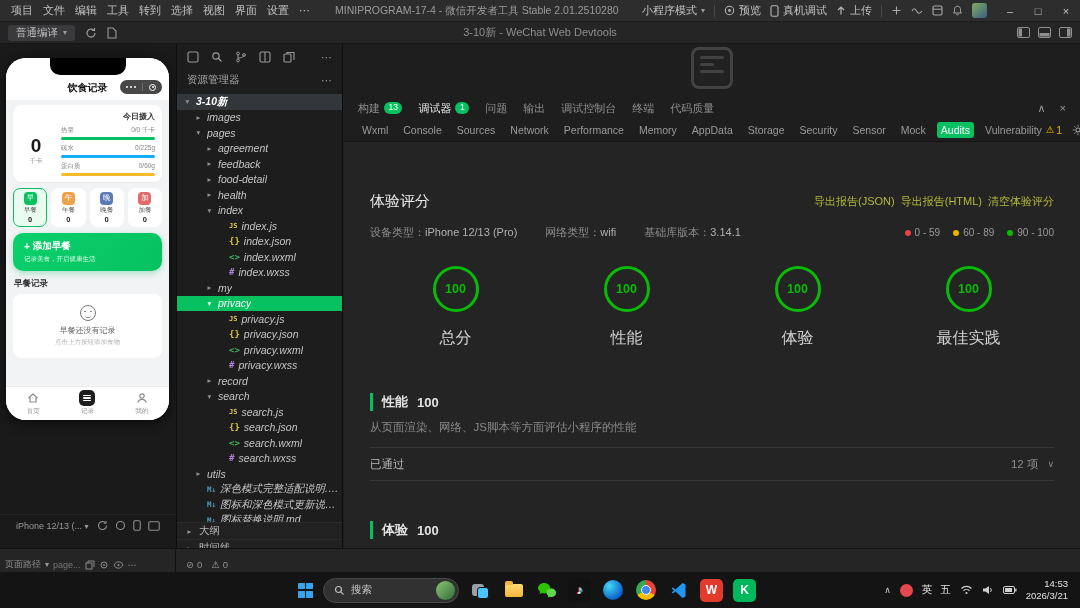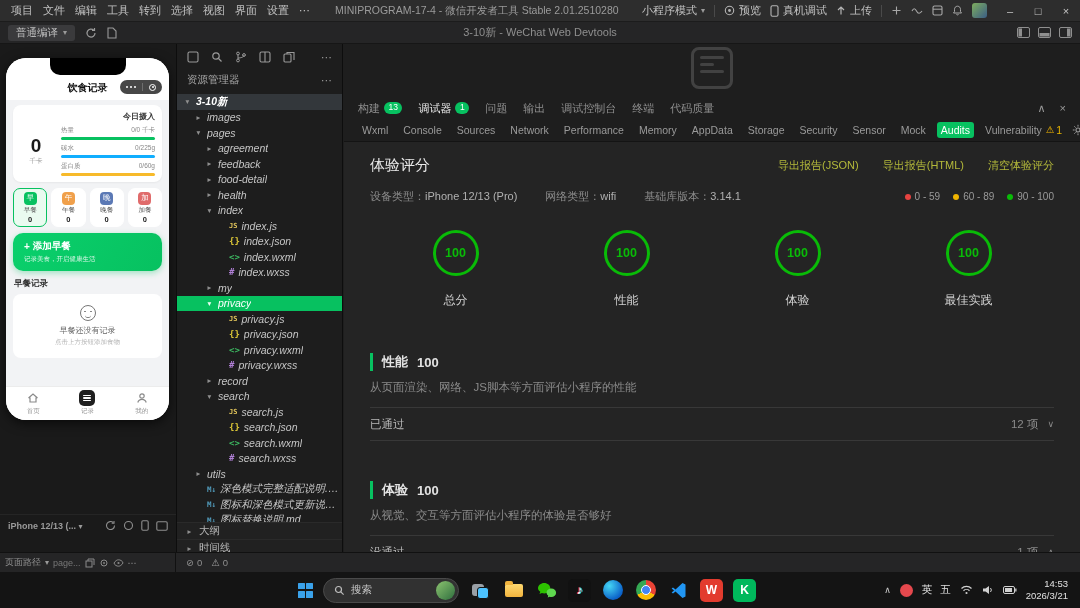--- a/index.html
+++ b/index.html
@@ -67,21 +67,21 @@
   .smiley{width:16px;height:16px;border:1.3px solid #777;border-radius:50%;position:relative;margin-bottom:2px;}
   .smiley::before{content:"";position:absolute;left:3.5px;top:4.5px;width:1.8px;height:1.8px;background:#777;border-radius:50%;box-shadow:6px 0 0 #777;}
   .smiley::after{content:"";position:absolute;left:4px;bottom:2.5px;width:6.5px;height:3.5px;border-bottom:1.3px solid #777;border-radius:0 0 7px 7px;}
   .empty-t{font-size:8px;color:#666;}
   .empty-s{font-size:6.5px;color:#b3b3b3;}
   .tabbar{position:absolute;bottom:0;left:0;right:0;height:34px;background:#fff;border-top:1px solid #ececec;display:flex;align-items:center;}
   .tab{flex:1;display:flex;flex-direction:column;align-items:center;gap:2px;font-size:6.5px;color:#999;}
   .tab-ic{height:13px;display:flex;align-items:center;justify-content:center;}
   .rec-btn{width:16px;height:16px;background:#1f1f1f;border-radius:5px;display:flex;flex-direction:column;align-items:center;justify-content:center;gap:1.5px;}
   .rec-line{width:8px;height:1.2px;background:#fff;border-radius:1px;}
-  .devbar{position:absolute;left:0;right:0;bottom:20px;height:22px;display:flex;align-items:center;padding:0 8px;font-size:9px;color:#9a9a9a;border-top:1px solid #252525;font-weight:bold;}
+  .devbar{position:absolute;left:0;right:0;bottom:20px;height:22px;display:flex;align-items:center;padding:0 16px;font-size:9px;color:#9a9a9a;border-top:1px solid #252525;}
   .dev-icons{margin-left:auto;display:flex;gap:7px;align-items:center;}
 
   
   .explorer{position:absolute;top:44px;left:176px;width:167px;bottom:52px;background:#1d1d1d;border-left:1px solid #0d0d0d;border-right:1px solid #0d0d0d;}
   .exp-icons{height:26px;display:flex;align-items:center;gap:12px;padding:0 10px;}
   .exp-more{margin-left:auto;color:#9a9a9a;font-size:11px;}
   .exp-title{height:20px;display:flex;align-items:center;padding:0 10px;font-size:10.5px;color:#a8a8a8;}
   .tree{position:absolute;top:50px;bottom:34px;left:0;right:0;overflow:hidden;font-size:10.5px;}
   .tree-row{height:15.5px;display:flex;align-items:center;gap:4px;color:#c5c5c5;white-space:nowrap;overflow:hidden;cursor:default;}
   .tree-row.root{background:#33373b;color:#fff;font-weight:bold;}
@@ -111,47 +111,47 @@
   .badge{background:#07c160;color:#fff;font-size:8.5px;border-radius:8px;padding:0.5px 4.5px;margin-left:4px;line-height:1.3;}
   .dtabs1-right{margin-left:auto;display:flex;gap:14px;color:#9a9a9a;font-size:11px;align-items:center;}
   .dtabs2{position:absolute;top:74px;left:0;right:0;height:24px;display:flex;align-items:center;gap:6px;padding:0 8px;font-size:10.5px;color:#9a9a9a;border-bottom:1px solid #141414;}
   .dtabs2-items{display:flex;align-items:flex-end;gap:7px;}
   .dtab2{padding:2px 4px;border-radius:3px;white-space:nowrap;display:flex;align-items:center;}
   .dtab2.active{background:#07c160;color:#fff;}
   .warn-tri{color:#f0b400;font-size:9.5px;margin-left:4px;}
   .warn-count{color:#e6b400;margin-left:2px;}
   .dtabs2-right{margin-left:auto;display:flex;gap:9px;align-items:center;color:#9a9a9a;}
   .audits{position:absolute;top:98px;left:0;right:0;bottom:0;background:#242424;padding:14px 26px 0;overflow:hidden;}
-  .audits-head{display:flex;align-items:center;}
+  .audits-head{display:flex;align-items:center;margin-top:36px;}
   .audits-title{font-size:15px;color:#eaeaea;}
-  .audits-links{margin-left:auto;display:flex;gap:24px;font-size:11px;color:#b4b93a;}
+  .audits-links{margin-left:auto;display:flex;gap:6px;font-size:11px;color:#b4b93a;}
   .audit-link{cursor:pointer;white-space:nowrap;}
   .audits-info{display:flex;align-items:center;margin-top:14px;font-size:11px;}
   .info-pair{margin-right:28px;white-space:nowrap;}
   .info-label{color:#8c8c8c;}
   .info-value{color:#b0b0b0;}
   .legend{margin-left:auto;display:flex;gap:13px;align-items:center;font-size:10px;color:#9a9a9a;}
   .legend-item{display:flex;align-items:center;white-space:nowrap;}
   .dot{width:6px;height:6px;border-radius:50%;margin-right:4px;flex:none;}
   .scores{display:flex;margin-top:26px;}
   .score-col{flex:1;display:flex;flex-direction:column;align-items:center;gap:16px;}
   .ring{width:46px;height:46px;border-radius:50%;border:3px solid #09bb07;display:flex;align-items:center;justify-content:center;font-size:12.5px;font-weight:bold;color:#09bb07;}
-  .score-label{font-size:12px;color:#d2d2d2;}
+  .score-label{font-size:16px;color:#d2d2d2;}
   .audit-section{margin-top:44px;}
   .audit-section + .audit-section{margin-top:40px;}
   .sec-head{border-left:3px solid #07c160;padding-left:9px;display:flex;align-items:center;gap:9px;}
   .sec-title{font-size:13px;font-weight:bold;color:#e2e2e2;}
   .sec-score{font-size:13px;font-weight:bold;color:#e2e2e2;}
   .sec-desc{font-size:11.5px;color:#8a8a8a;margin-top:9px;}
   .sec-row{margin-top:12px;height:34px;border-top:1px solid #383838;border-bottom:1px solid #383838;display:flex;align-items:center;font-size:11.5px;color:#b8b8b8;}
   .sec-count{margin-left:auto;color:#8a8a8a;display:flex;align-items:center;gap:9px;}
   .sec-chev{font-size:9px;color:#8a8a8a;}
 
   
-  .statusbar{position:absolute;left:0;right:0;bottom:36px;height:20px;background:#252526;border-top:1px solid #111;display:flex;align-items:center;font-size:9px;color:#8f8f8f;}
+  .statusbar{position:absolute;left:0;right:0;bottom:28px;height:32px;background:#252526;border-top:1px solid #111;display:flex;align-items:center;font-size:9px;color:#8f8f8f;}
   .sb-left{width:176px;flex:none;height:100%;display:flex;align-items:center;gap:4px;padding:0 5px;border-right:1px solid #111;overflow:hidden;}
   .sb-counts{display:flex;gap:9px;padding:0 10px;align-items:center;font-size:9.5px;}
   .sb-count{display:flex;align-items:center;gap:3px;}
 
   
   .taskbar{position:absolute;left:0;right:0;bottom:0;height:36px;background:#141414;display:flex;align-items:center;padding:0 6px;}
   .tb-center{display:flex;align-items:center;gap:10px;margin-left:292px;}
   .win-logo{width:15px;height:15px;display:grid;grid-template-columns:1fr 1fr;gap:1.5px;}
   .win-logo div{background:#3aa2ea;border-radius:0.5px;}
   .search-pill{width:136px;height:25px;border-radius:13px;background:#313131;border:1px solid #4a4a4a;display:flex;align-items:center;gap:6px;padding:0 3px 0 10px;color:#c9c9c9;font-size:10.5px;}

